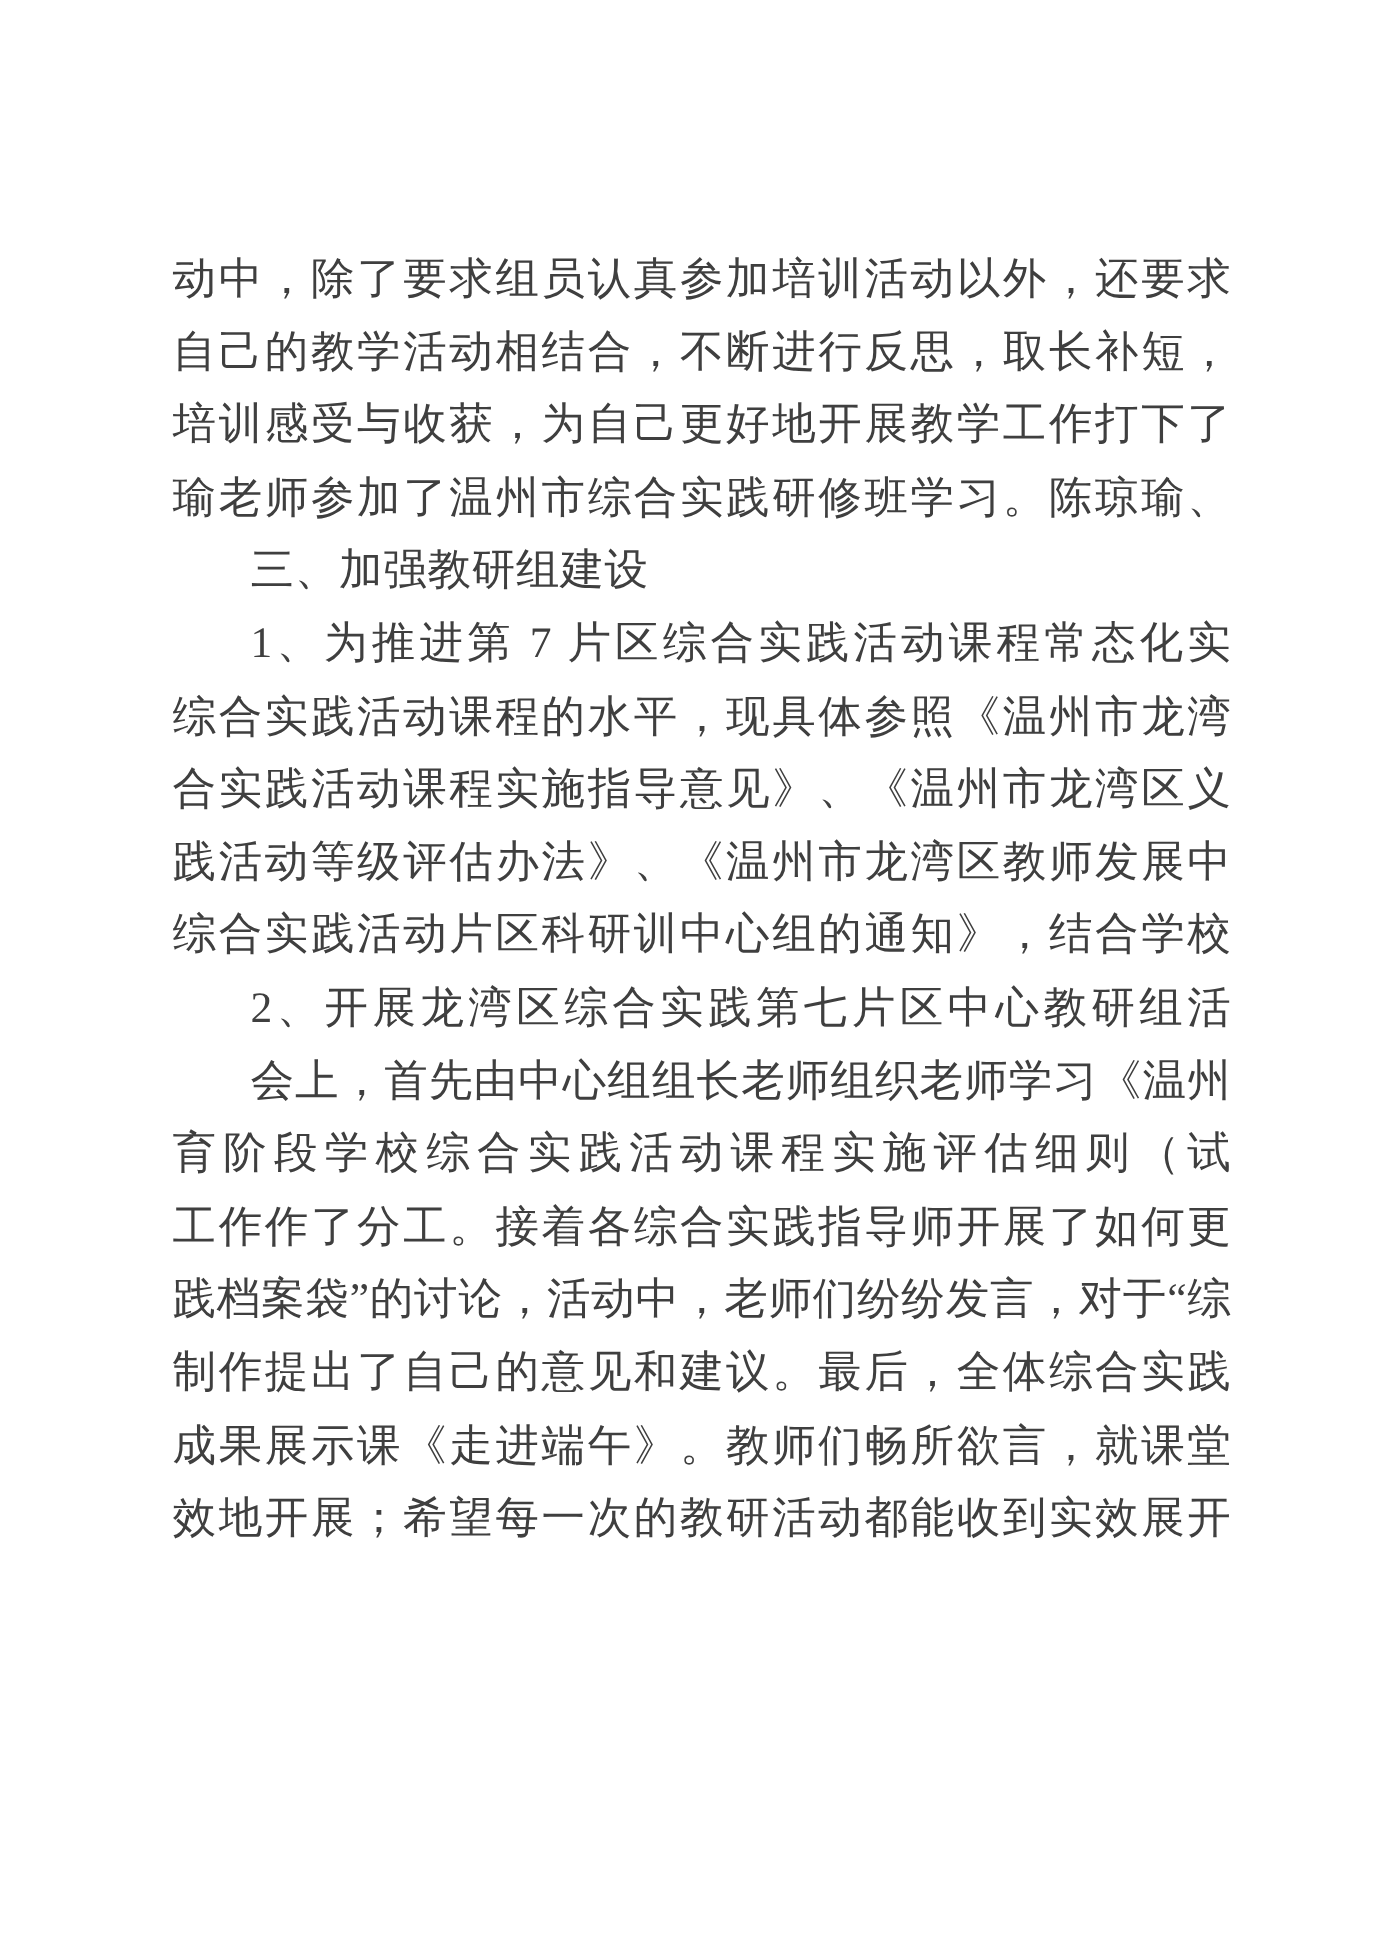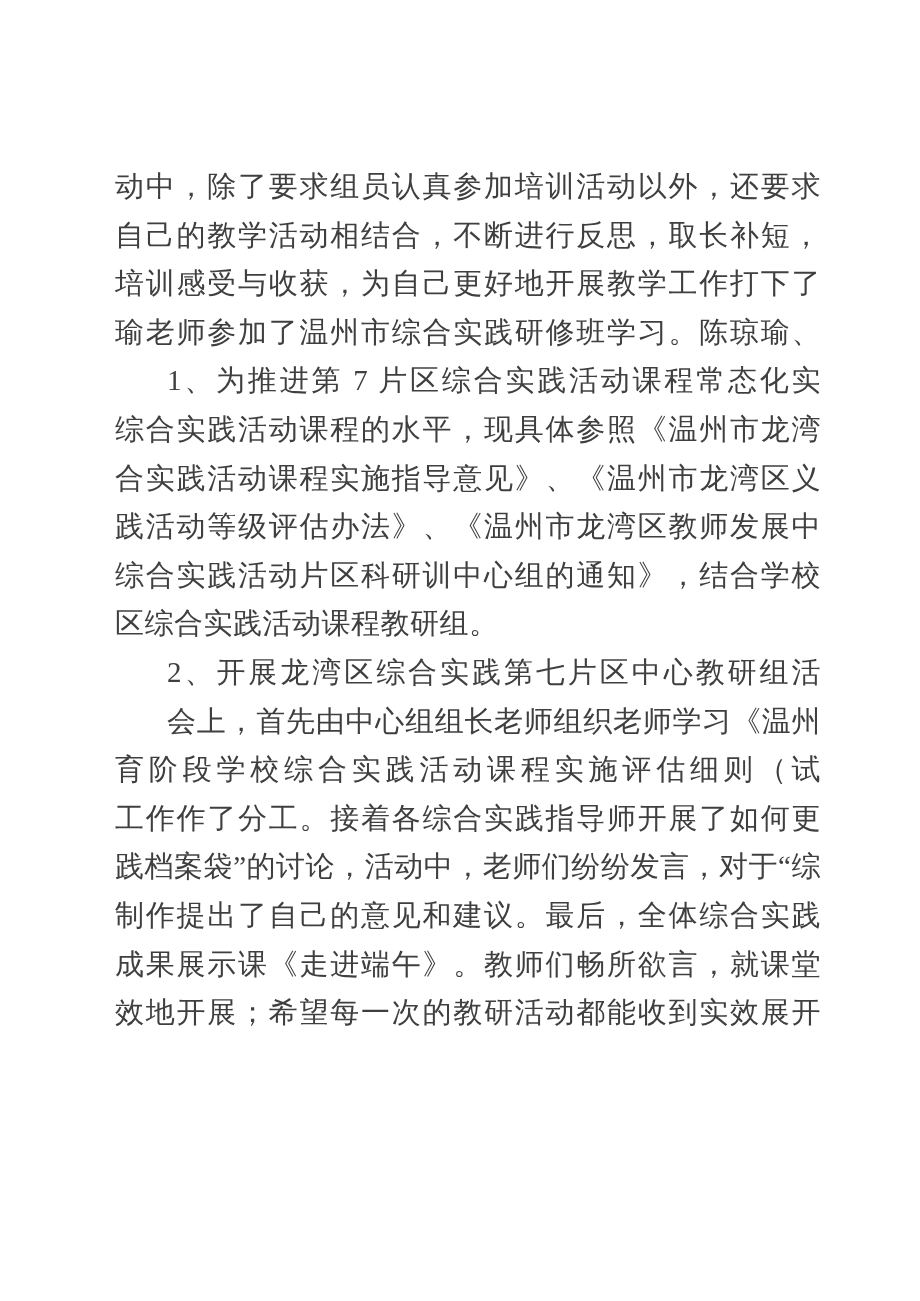--- a/index.html
+++ b/index.html
@@ -41,26 +41,26 @@
 </style>
 </head>
 <body>
 
 <div class="page">
   <div class="textblock">
     <div class="line">动中，除了要求组员认真参加培训活动以外，还要求能将学到的知识与</div>
     <div class="line">自己的教学活动相结合，不断进行反思，取长补短，认真写好每一次的</div>
     <div class="line">培训感受与收获，为自己更好地开展教学工作打下了扎实的基础。陈琼</div>
     <div class="line">瑜老师参加了温州市综合实践研修班学习。陈琼瑜、陈月红、王爱萍等</div>
+    <div class="line indent para-end">三、加强教研组建设</div>
     <div class="line indent">1、为推进第 7 片区综合实践活动课程常态化实施，全面提高实施</div>
     <div class="line">综合实践活动课程的水平，现具体参照《温州市龙湾区义务教育阶段综</div>
     <div class="line">合实践活动课程实施指导意见》、《温州市龙湾区义务教育阶段综合实</div>
     <div class="line">践活动等级评估办法》、《温州市龙湾区教师发展中心关于成立中小学</div>
     <div class="line">综合实践活动片区科研训中心组的通知》，结合学校实际，成立第 7 片</div>
-    <div class="line para-end">区综合实践活动课程教研组。</div>
     <div class="line indent para-end">2、开展龙湾区综合实践第七片区中心教研组活动。</div>
     <div class="line indent">会上，首先由中心组组长老师组织老师学习《温州市龙湾区义务教</div>
     <div class="line">育阶段学校综合实践活动课程实施评估细则（试行）》,并就学校创建</div>
     <div class="line">工作作了分工。接着各综合实践指导师开展了如何更好地制作“综合实</div>
     <div class="line">践档案袋”的讨论，活动中，老师们纷纷发言，对于“综合实践档案袋”</div>
     <div class="line">制作提出了自己的意见和建议。最后，全体综合实践指导师观看了视频</div>
     <div class="line">成果展示课《走进端午》。教师们畅所欲言，就课堂活动怎样科学、有</div>
     <div class="line para-end">效地开展；希望每一次的教研活动都能收到实效展开热烈的讨论。</div>
   </div>
 </div>

